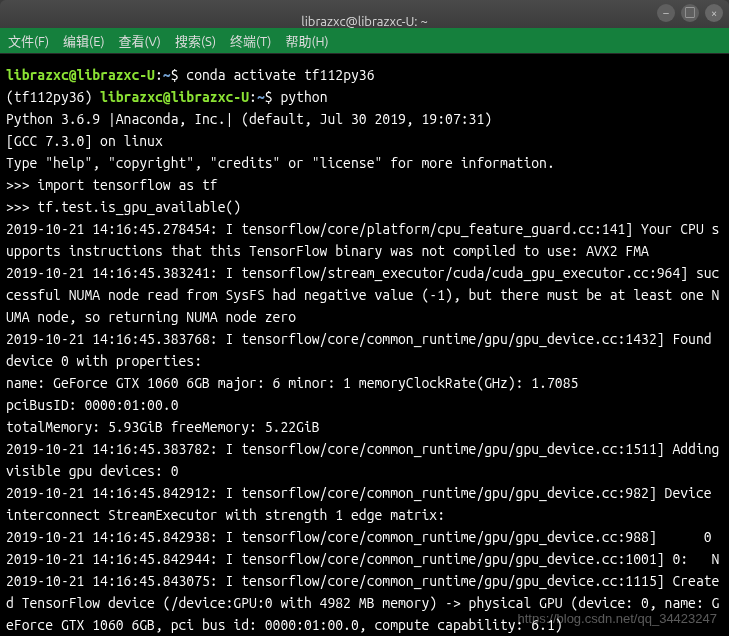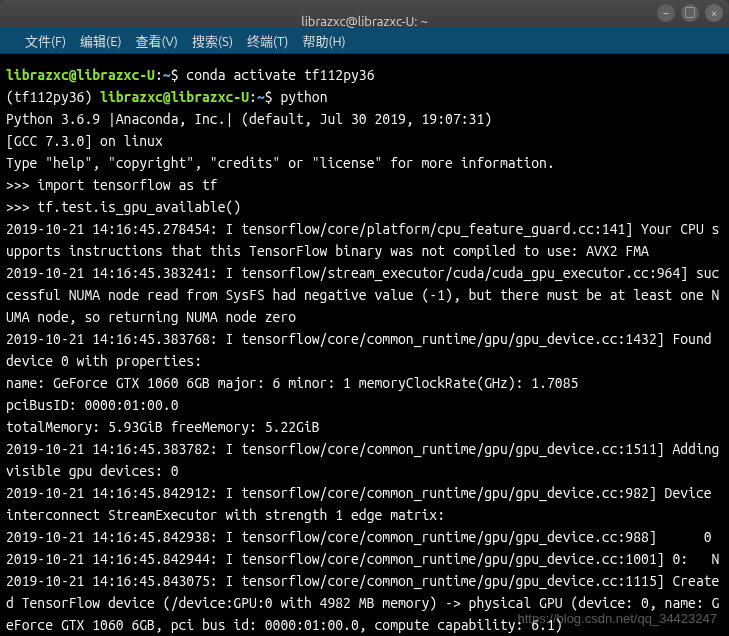--- a/index.html
+++ b/index.html
@@ -38,24 +38,24 @@
     display: flex;
     align-items: center;
     justify-content: center;
     font-size: 11px;
     color: #ccc;
     line-height: 1;
   }
   .window-btn.close { background: #666; }
   .menubar {
     height: 26px;
-    background: #0c4a6e;
+    background: #15803d;
     display: flex;
     align-items: center;
-    padding: 0 25px;
+    padding: 0 8px;
     color: #dcdcdc;
     font-size: 13px;
     gap: 14px;
     border-bottom: 1px solid #2a2a2a;
   }
   .menu-item { cursor: pointer; }
   .terminal {
     background: #000000;
     height: calc(636px - 28px - 26px);
     padding: 10px 6px;

